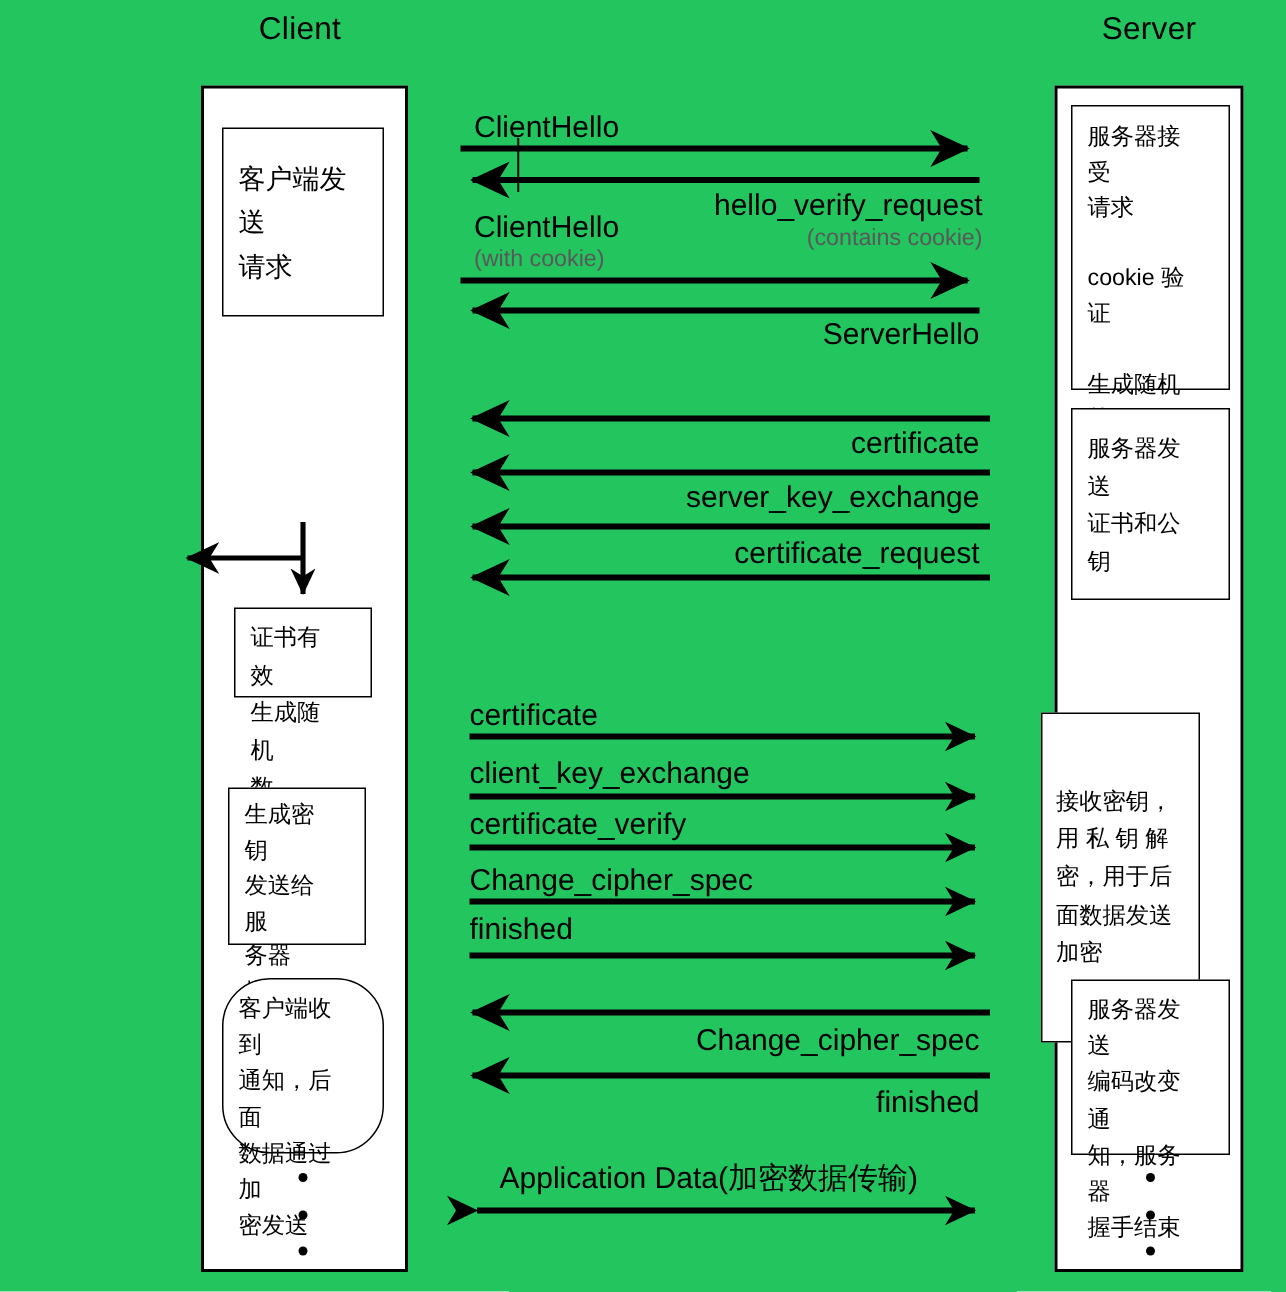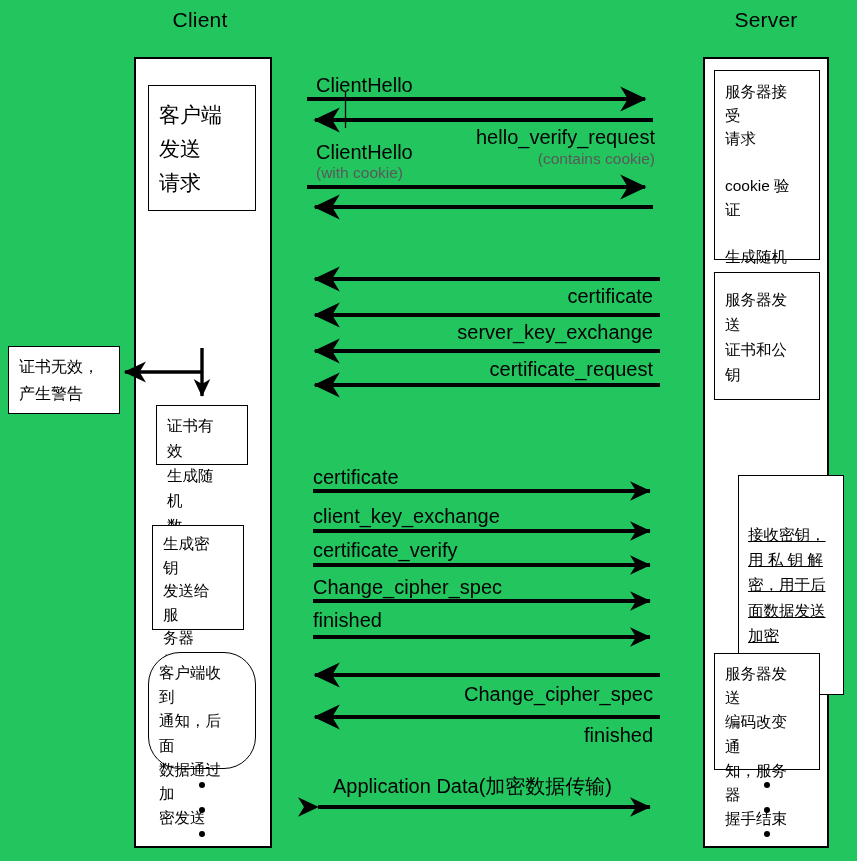--- a/index.html
+++ b/index.html
@@ -111,21 +111,21 @@
 <body>
 
 <div id="stage">
 
   <div class="col-title" style="left:140px; top:8px; width:120px;">Client</div>
   <div class="col-title" style="left:706px; top:8px; width:120px;">Server</div>
 
   <div class="lane" style="left:134px; top:57px; width:138px; height:791px;"></div>
   <div class="lane" style="left:703px; top:57px; width:126px; height:791px;"></div>
 
-  <div class="note vcenter" style="left:148px; top:85px; width:108px; height:126px; font-size:21px;">客户端发送
+  <div class="note vcenter" style="left:148px; top:85px; width:108px; height:126px; font-size:18px;">客户端发送
 请求</div>
 
 
   <div class="note" style="left:156px; top:405px; width:92px; height:60px; padding-top:7px;">证书有效
 生成随机
 数</div>
 
   <div class="note" style="left:152px; top:525px; width:92px; height:105px; padding-top:6px; line-height:1.52;">生成密钥
 发送给服
 务器
@@ -135,35 +135,33 @@
 通知，后面
 数据通过加
 密发送</div>
 
   <div class="dots" style="left:197px; top:782px; width:10px; height:55px;">
     <i></i>
     <i></i>
     <i></i>
   </div>
 
-  <div class="alert-box" style="left:8px; top:346px; width:112px; height:68px;">证书无效，
-产生警告</div>
 
   <div class="note" style="left:714px; top:70px; width:106px; height:190px; padding-top:9px; line-height:1.52;">服务器接受
 请求
 
 cookie 验证
 
 生成随机的
 session ID</div>
 
   <div class="note vcenter" style="left:714px; top:272px; width:106px; height:128px;">服务器发送
 证书和公钥</div>
 
-  <div class="note vcenter cjk-justify" style="left:738px; top:475px; width:106px; height:220px; padding:0 9px;text-decoration:underline;">接收密钥，
+  <div class="note vcenter cjk-justify" style="left:694px; top:475px; width:106px; height:220px; padding:0 9px;">接收密钥，
 用 私 钥 解
 密，用于后
 面数据发送
 加密</div>
 
   <div class="note" style="left:714px; top:653px; width:106px; height:117px; padding-top:8px; line-height:1.56;">服务器发送
 编码改变通
 知，服务器
 握手结束</div>
 
@@ -174,20 +172,21 @@
   </div>
 
   <div class="msg-label" style="left:316px; top:74px;">ClientHello</div>
 
   <div class="msg-label right" style="left:380px; top:126px; width:275px;">hello_verify_request</div>
   <div class="msg-label right sub" style="left:380px; top:150px; width:275px; font-size:15.5px;">(contains cookie)</div>
 
   <div class="msg-label" style="left:316px; top:141px;">ClientHello</div>
   <div class="msg-label sub" style="left:316px; top:164px; font-size:15.5px;">(with cookie)</div>
 
+  <div class="msg-label right" style="left:380px; top:212px; width:273px;">ServerHello</div>
 
   <div class="msg-label right" style="left:380px; top:285px; width:273px;">certificate</div>
   <div class="msg-label right" style="left:380px; top:321px; width:273px;">server_key_exchange</div>
   <div class="msg-label right" style="left:380px; top:358px; width:273px;">certificate_request</div>
 
   <div class="msg-label" style="left:313px; top:466px;">certificate</div>
   <div class="msg-label" style="left:313px; top:505px;">client_key_exchange</div>
   <div class="msg-label" style="left:313px; top:539px;">certificate_verify</div>
   <div class="msg-label" style="left:313px; top:576px;">Change_cipher_spec</div>
   <div class="msg-label" style="left:313px; top:609px;">finished</div>

